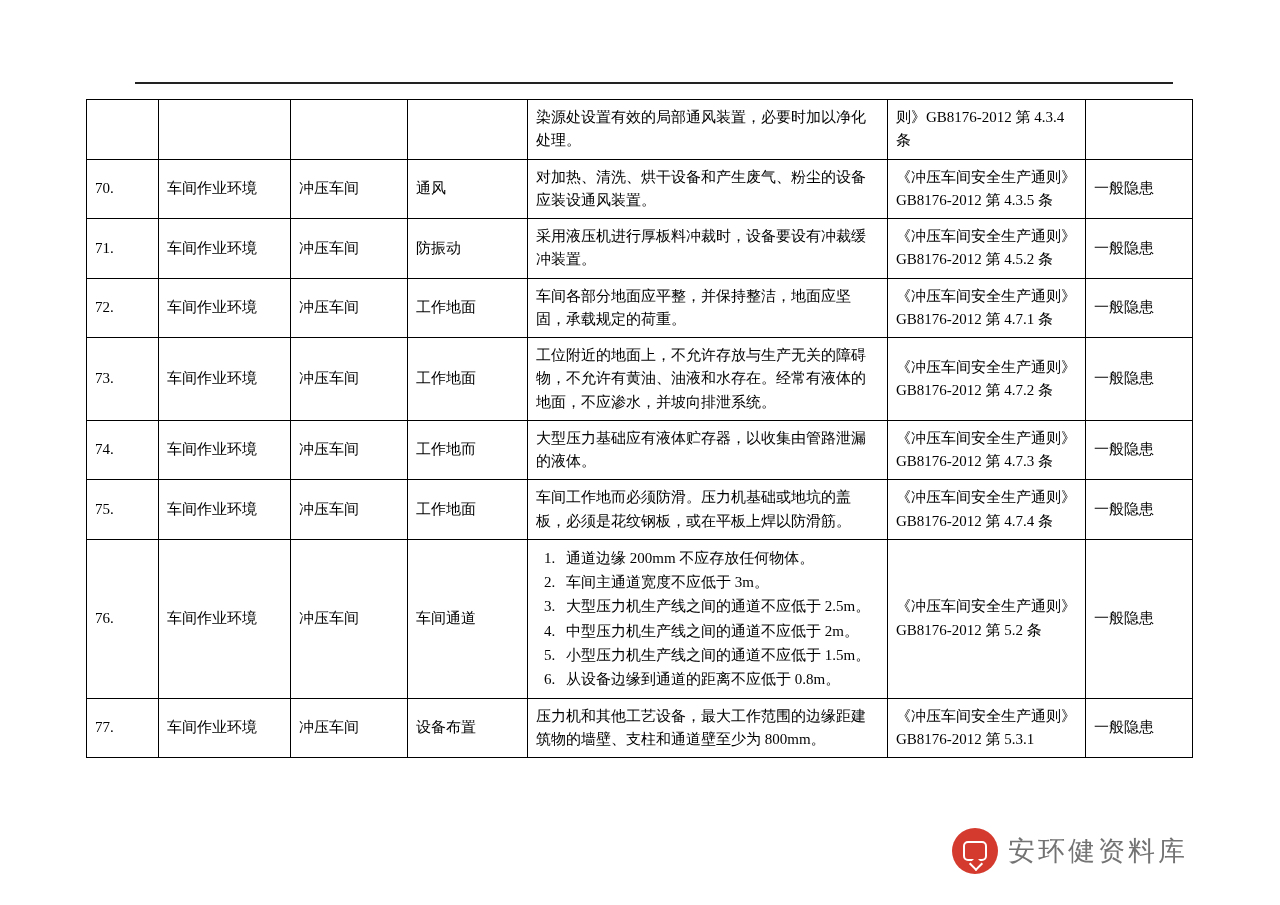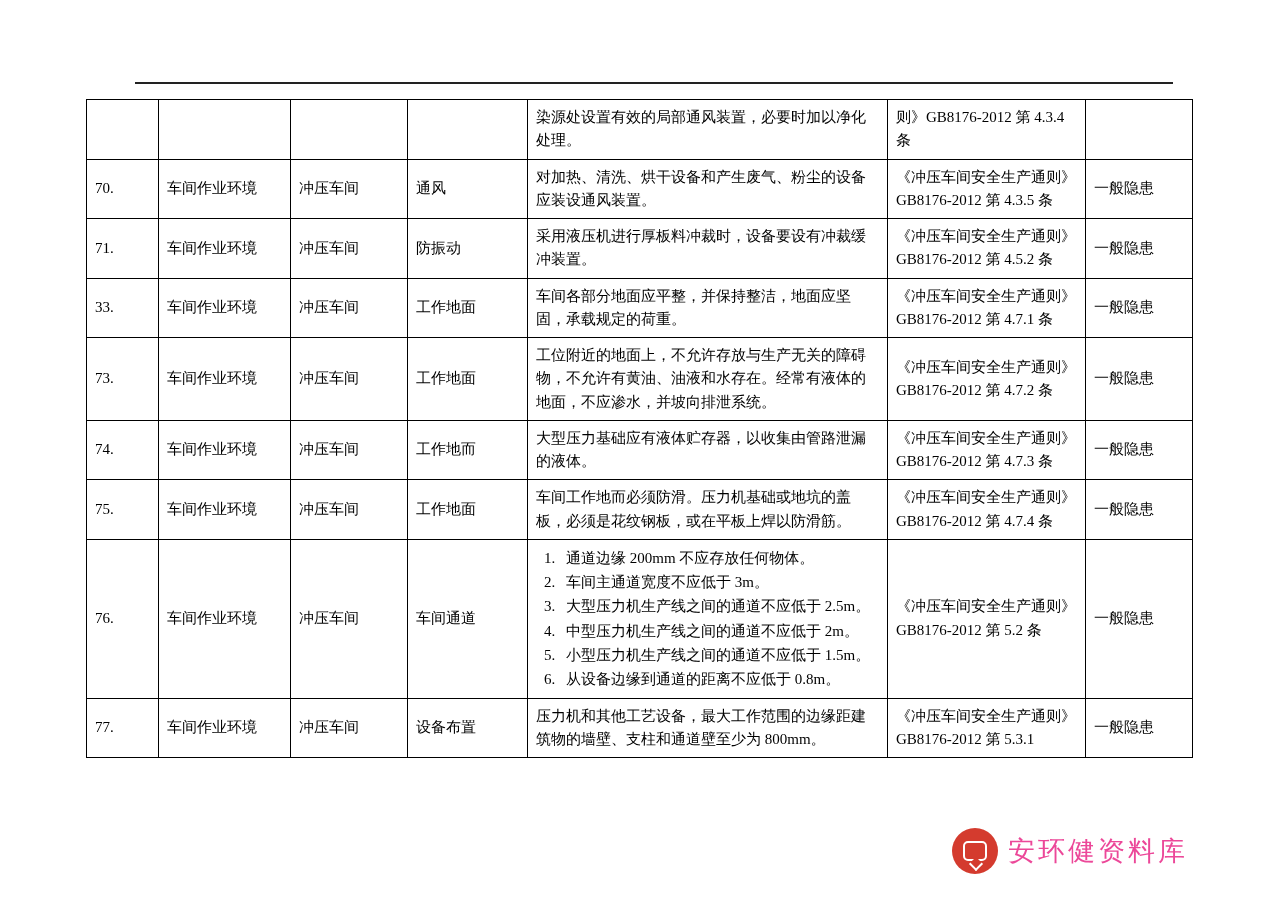--- a/index.html
+++ b/index.html
@@ -119,21 +119,21 @@
     height: 8px;
     background: #d43b2e;
     border-left: 2.5px solid #ffffff;
     border-bottom: 2.5px solid #ffffff;
     transform: rotate(-45deg);
   }
   .wm-text {
     font-family: "Liberation Sans", sans-serif;
     font-size: 27px;
     letter-spacing: 3px;
-    color: #ec4899;
+    color: #737373;
     white-space: nowrap;
   }
 </style>
 </head>
 <body>
 
 <div class="page">
 
   <div class="top-rule"></div>
 
@@ -169,21 +169,21 @@
       <tr>
         <td class="num">71.</td>
         <td class="cat">车间作业环境</td>
         <td class="shop">冲压车间</td>
         <td class="item">防振动</td>
         <td class="desc">采用液压机进行厚板料冲裁时，设备要设有冲裁缓冲装置。</td>
         <td class="ref">《冲压车间安全生产通则》GB8176-2012 第 4.5.2 条</td>
         <td class="lvl">一般隐患</td>
       </tr>
       <tr>
-        <td class="num">33.</td>
+        <td class="num">72.</td>
         <td class="cat">车间作业环境</td>
         <td class="shop">冲压车间</td>
         <td class="item">工作地面</td>
         <td class="desc">车间各部分地面应平整，并保持整洁，地面应坚固，承载规定的荷重。</td>
         <td class="ref">《冲压车间安全生产通则》GB8176-2012 第 4.7.1 条</td>
         <td class="lvl">一般隐患</td>
       </tr>
       <tr>
         <td class="num">73.</td>
         <td class="cat">车间作业环境</td>

